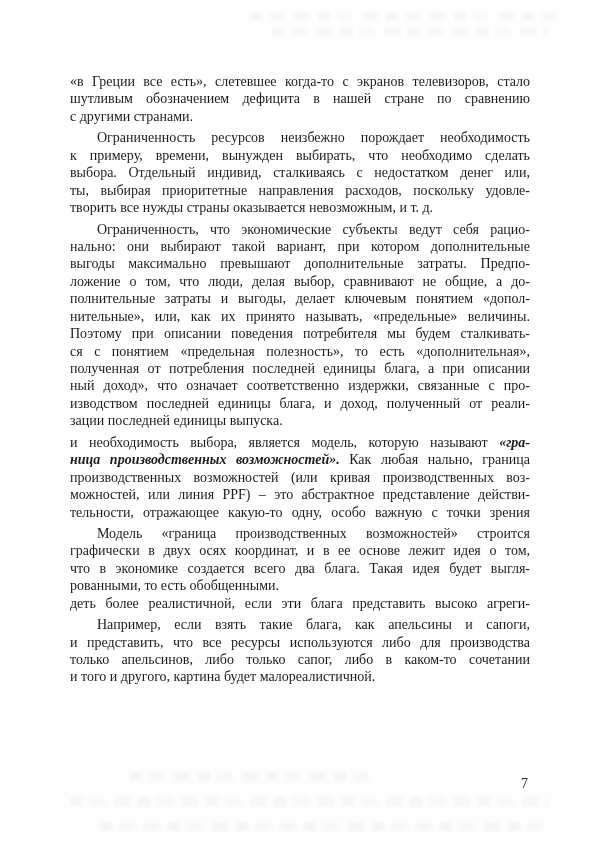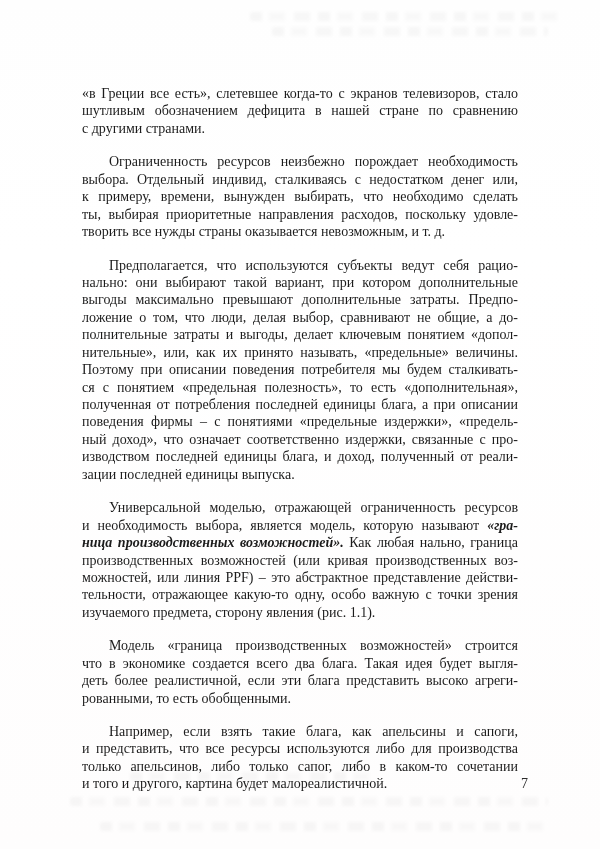--- a/index.html
+++ b/index.html
@@ -38,21 +38,21 @@
   }
   .text-block {
     position: absolute;
     left: 66px;
     top: 69px;
     width: 468px;
     font-size: 14px;
     line-height: 17.45px;
     color: #1c1c1c;
   }
-  .paragraph { margin: 16px; padding: 0; }
+  .paragraph { margin: 4px; padding: 0; }
   .line {
     height: 17.45px;
     overflow: hidden;
     text-align: justify;
     text-align-last: justify;
     white-space: normal;
   }
   .line.last {
     text-align-last: left;
   }
@@ -82,54 +82,52 @@
   <div class="bleed" style="left:100px; top:822px; width:452px; height:9px;"></div>
 
   <div class="text-block">
       <div class="paragraph">
         <div class="line first">«в Греции все есть», слетевшее когда-то с экранов телевизоров, стало</div>
         <div class="line">шутливым обозначением дефицита в нашей стране по сравнению</div>
         <div class="line last">с другими странами.</div>
       </div>
       <div class="paragraph indent">
         <div class="line first">Ограниченность ресурсов неизбежно порождает необходимость</div>
+        <div class="line">к примеру, времени, вынужден выбирать, что необходимо сделать</div>
         <div class="line">выбора. Отдельный индивид, сталкиваясь с недостатком денег или,</div>
-        <div class="line">к примеру, времени, вынужден выбирать, что необходимо сделать</div>
         <div class="line">ты, выбирая приоритетные направления расходов, поскольку удовле-</div>
         <div class="line last">творить все нужды страны оказывается невозможным, и т. д.</div>
       </div>
       <div class="paragraph indent">
-        <div class="line first">Предполагается, что используются субъекты ведут себя рацио-</div>
+        <div class="line first">Ограниченность, что экономические субъекты ведут себя рацио-</div>
         <div class="line">нально: они выбирают такой вариант, при котором дополнительные</div>
         <div class="line">выгоды максимально превышают дополнительные затраты. Предпо-</div>
         <div class="line">ложение о том, что люди, делая выбор, сравнивают не общие, а до-</div>
         <div class="line">полнительные затраты и выгоды, делает ключевым понятием «допол-</div>
         <div class="line">нительные», или, как их принято называть, «предельные» величины.</div>
         <div class="line">Поэтому при описании поведения потребителя мы будем сталкивать-</div>
         <div class="line">ся с понятием «предельная полезность», то есть «дополнительная»,</div>
         <div class="line">полученная от потребления последней единицы блага, а при описании</div>
-        <div class="line">поведения фирмы – с понятиями «предельные издержки», «предель-</div>
         <div class="line">ный доход», что означает соответственно издержки, связанные с про-</div>
         <div class="line">изводством последней единицы блага, и доход, полученный от реали-</div>
         <div class="line last">зации последней единицы выпуска.</div>
       </div>
       <div class="paragraph indent">
-        <div class="line first">Универсальной моделью, отражающей ограниченность ресурсов</div>
         <div class="line"><span>и необходимость выбора, является модель, которую называют </span><span class="italic">«гра-</span></div>
         <div class="line"><span class="italic">ница производственных возможностей».</span><span> Как любая нально, граница</span></div>
         <div class="line">производственных возможностей (или кривая производственных воз-</div>
         <div class="line">можностей, или линия PPF) – это абстрактное представление действи-</div>
         <div class="line">тельности, отражающее какую-то одну, особо важную с точки зрения</div>
-        <div class="line last">изучаемого предмета, сторону явления (рис. 1.1).</div>
       </div>
       <div class="paragraph indent">
         <div class="line first">Модель «граница производственных возможностей» строится</div>
+        <div class="line">графически в двух осях координат, и в ее основе лежит идея о том,</div>
         <div class="line">что в экономике создается всего два блага. Такая идея будет выгля-</div>
+        <div class="line last">рованными, то есть обобщенными.</div>
         <div class="line">деть более реалистичной, если эти блага представить высоко агреги-</div>
-        <div class="line last">рованными, то есть обобщенными.</div>
       </div>
       <div class="paragraph indent">
         <div class="line first">Например, если взять такие блага, как апельсины и сапоги,</div>
         <div class="line">и представить, что все ресурсы используются либо для производства</div>
         <div class="line">только апельсинов, либо только сапог, либо в каком-то сочетании</div>
         <div class="line last">и того и другого, картина будет малореалистичной.</div>
       </div>
     </div>
 
   <div class="page-number">7</div>

